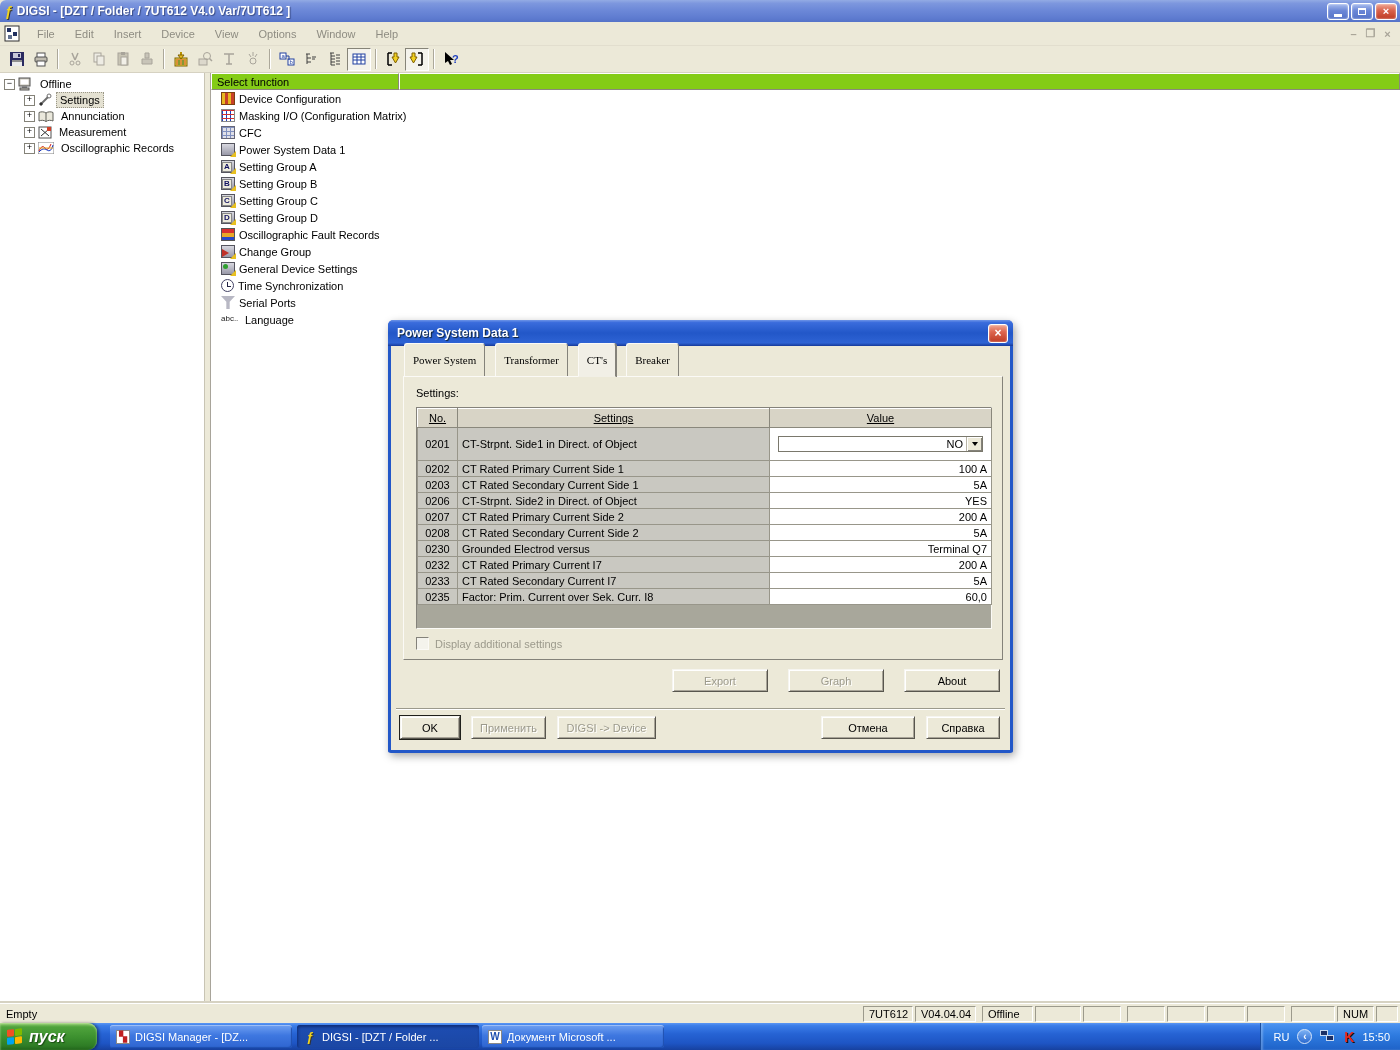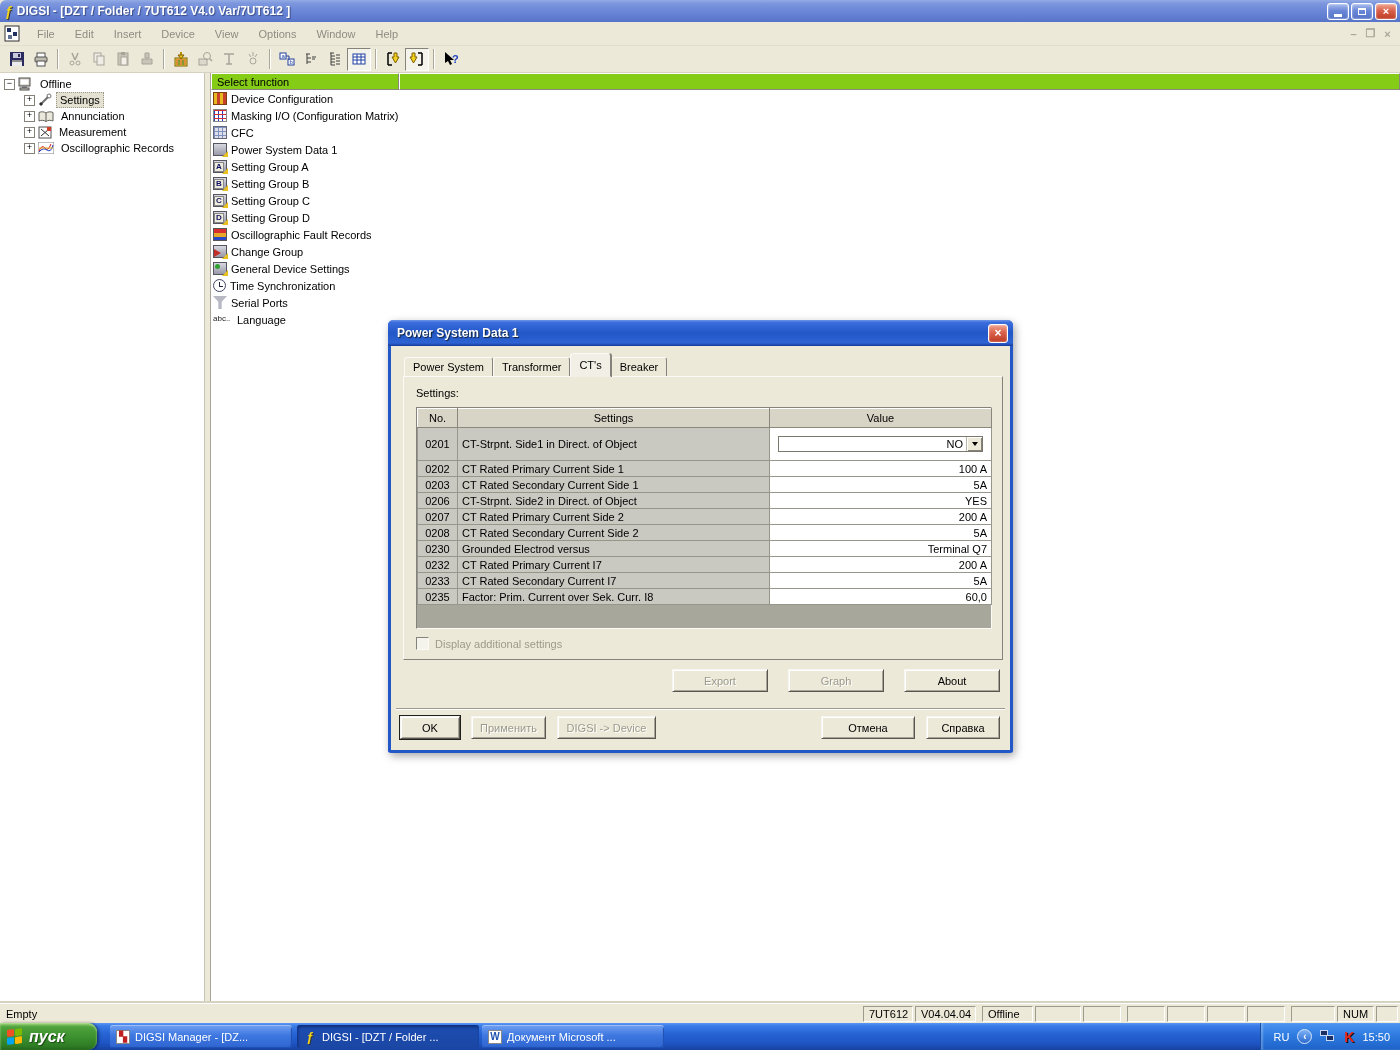--- a/index.html
+++ b/index.html
@@ -45,21 +45,21 @@
   .col-hdr.first{width:188px;}
   .col-hdr.rest{flex:1;}
 
   .tree-row{display:flex;align-items:center;height:16px;margin-bottom:0;}
   .pm-box{width:11px;height:11px;border:1px solid #848278;background:#fff;flex:none;
     display:flex;align-items:center;justify-content:center;font-size:9px;line-height:9px;font-family:"Liberation Mono",monospace;margin-right:3px;}
   .tree-label{padding:1px 3px;white-space:nowrap;}
   .tree-label.selected{background:#E4E1D2;border:1px dotted #9A9788;}
   .tico{margin-right:4px;flex:none;display:flex;}
 
-  .fn-item{display:flex;align-items:center;height:17px;padding-left:2px;white-space:nowrap;}
+  .fn-item{display:flex;align-items:center;height:17px;padding-left:10px;white-space:nowrap;}
   .fic{width:14px;height:13px;margin-right:4px;flex:none;position:relative;display:inline-block;}
   .f-books{background:linear-gradient(90deg,#E8B820 0 3px,#C84028 3px 6px,#E8B820 6px 9px,#C84028 9px 14px);border:1px solid #7A4010;}
   .f-matrix{background:#fff;border:1px solid #888;
     background-image:linear-gradient(#D03030 1px,transparent 1px),linear-gradient(90deg,#2040C0 1px,transparent 1px);background-size:4px 4px;}
   .f-cfc{background:#E0E0E8;border:1px solid #667;
     background-image:linear-gradient(#8090C0 1px,transparent 1px),linear-gradient(90deg,#8090C0 1px,transparent 1px);background-size:4px 4px;}
   .f-dev{background:linear-gradient(180deg,#D8D8E0,#9898A8);border:1px solid #55555F;}
   .f-dev::after{content:"";position:absolute;right:-2px;bottom:-2px;width:6px;height:6px;background:#E8C020;
     clip-path:polygon(0 100%,100% 0,100% 100%);}
   .f-dev[data-letter]::before{content:attr(data-letter);position:absolute;left:0;top:1px;font-size:8px;line-height:8px;
@@ -81,32 +81,32 @@
     background:#ECE9D8;border:3px solid #2257C8;border-top:none;border-radius:6px 6px 3px 3px;
     box-shadow:2px 3px 8px rgba(0,0,0,.35);}
   .dlg-title{position:absolute;left:-3px;top:0;width:625px;height:26px;border-radius:5px 5px 0 0;
     background:linear-gradient(180deg,#6E95E8 0%,#3A6CDC 10%,#2257C8 50%,#2E63D4 88%,#16399A 100%);
     display:flex;align-items:center;padding:0 5px 0 9px;}
   .dlg-title-text{color:#fff;font-weight:bold;font-size:12px;flex:1;text-shadow:1px 1px 1px #123;}
   .xbtn{width:20px;height:19px;border-radius:3px;border:1px solid #fff;
     background:linear-gradient(180deg,#F0A894,#DD654E 40%,#BE3B24);color:#fff;font-weight:bold;font-size:12px;
     display:flex;align-items:center;justify-content:center;box-shadow:inset 0 0 2px rgba(255,255,255,.7);}
   .tabs-row{position:absolute;left:13px;top:33px;display:flex;align-items:flex-end;height:24px;}
-  .tab{height:20px;padding:9px 8px;display:flex;align-items:center;background:#ECE9D8;
-    border:1px solid;border-color:#FBFAF6 #84827A #ECE9D8 #FBFAF6;border-radius:3px 3px 0 0;margin-right:0;position:relative;}
+  .tab{height:20px;padding:16px 8px;display:flex;align-items:center;background:#ECE9D8;
+    border:1px solid;border-color:#FBFAF6 #84827A #ECE9D8 #FBFAF6;border-radius:3px 3px 0 0;margin-right:10px;position:relative;font-family:Liberation Serif, serif;}
   .tab.active{height:24px;background:#F1EFE6;z-index:3;border-color:#FBFAF6 #84827A transparent #FBFAF6;
     box-shadow:1px 0 0 #84827A;}
   .tab-panel{position:absolute;left:12px;top:56px;width:600px;height:284px;background:#ECE9D8;
     border:1px solid;border-color:#FBFAF6 #84827A #84827A #FBFAF6;z-index:2;}
   .settings-label{position:absolute;left:12px;top:10px;}
   .grid-wrap{position:absolute;left:12px;top:30px;width:576px;height:222px;background:#A8A79B;
     border:1px solid;border-color:#84827A #FBFAF6 #FBFAF6 #84827A;}
   table.grid{border-collapse:collapse;width:574px;table-layout:fixed;}
   table.grid th{height:19px;background:#D8D4C6;font-weight:normal;
-    border:1px solid;border-color:#FFFFFF #8A887C #8A887C #FFFFFF;}
+    border:1px solid;border-color:#FFFFFF #8A887C #8A887C #FFFFFF;text-decoration:underline;}
   table.grid td{height:16px;border:1px solid #98968A;padding:0 4px;overflow:hidden;white-space:nowrap;}
   td.c-no{width:40px;background:#C9C8C1;text-align:center;padding:0;}
   td.c-set{width:312px;background:#C9C8C1;}
   td.c-val{width:222px;background:#fff;text-align:right;}
   td.c-val.editor{padding:8px;}
   .combo{display:flex;height:16px;background:#fff;border:1px solid #7A786C;align-items:stretch;}
   .combo-field{flex:1;text-align:right;padding:1px 3px 0 0;}
   .combo-btn{width:16px;background:#ECE9D8;border-left:1px solid #B8B4A6;
     box-shadow:inset 1px 1px 0 #fff, inset -1px -1px 0 #84827A;display:flex;align-items:center;justify-content:center;}
   .tri-down{width:0;height:0;border-left:3px solid transparent;border-right:3px solid transparent;border-top:4px solid #000;}

